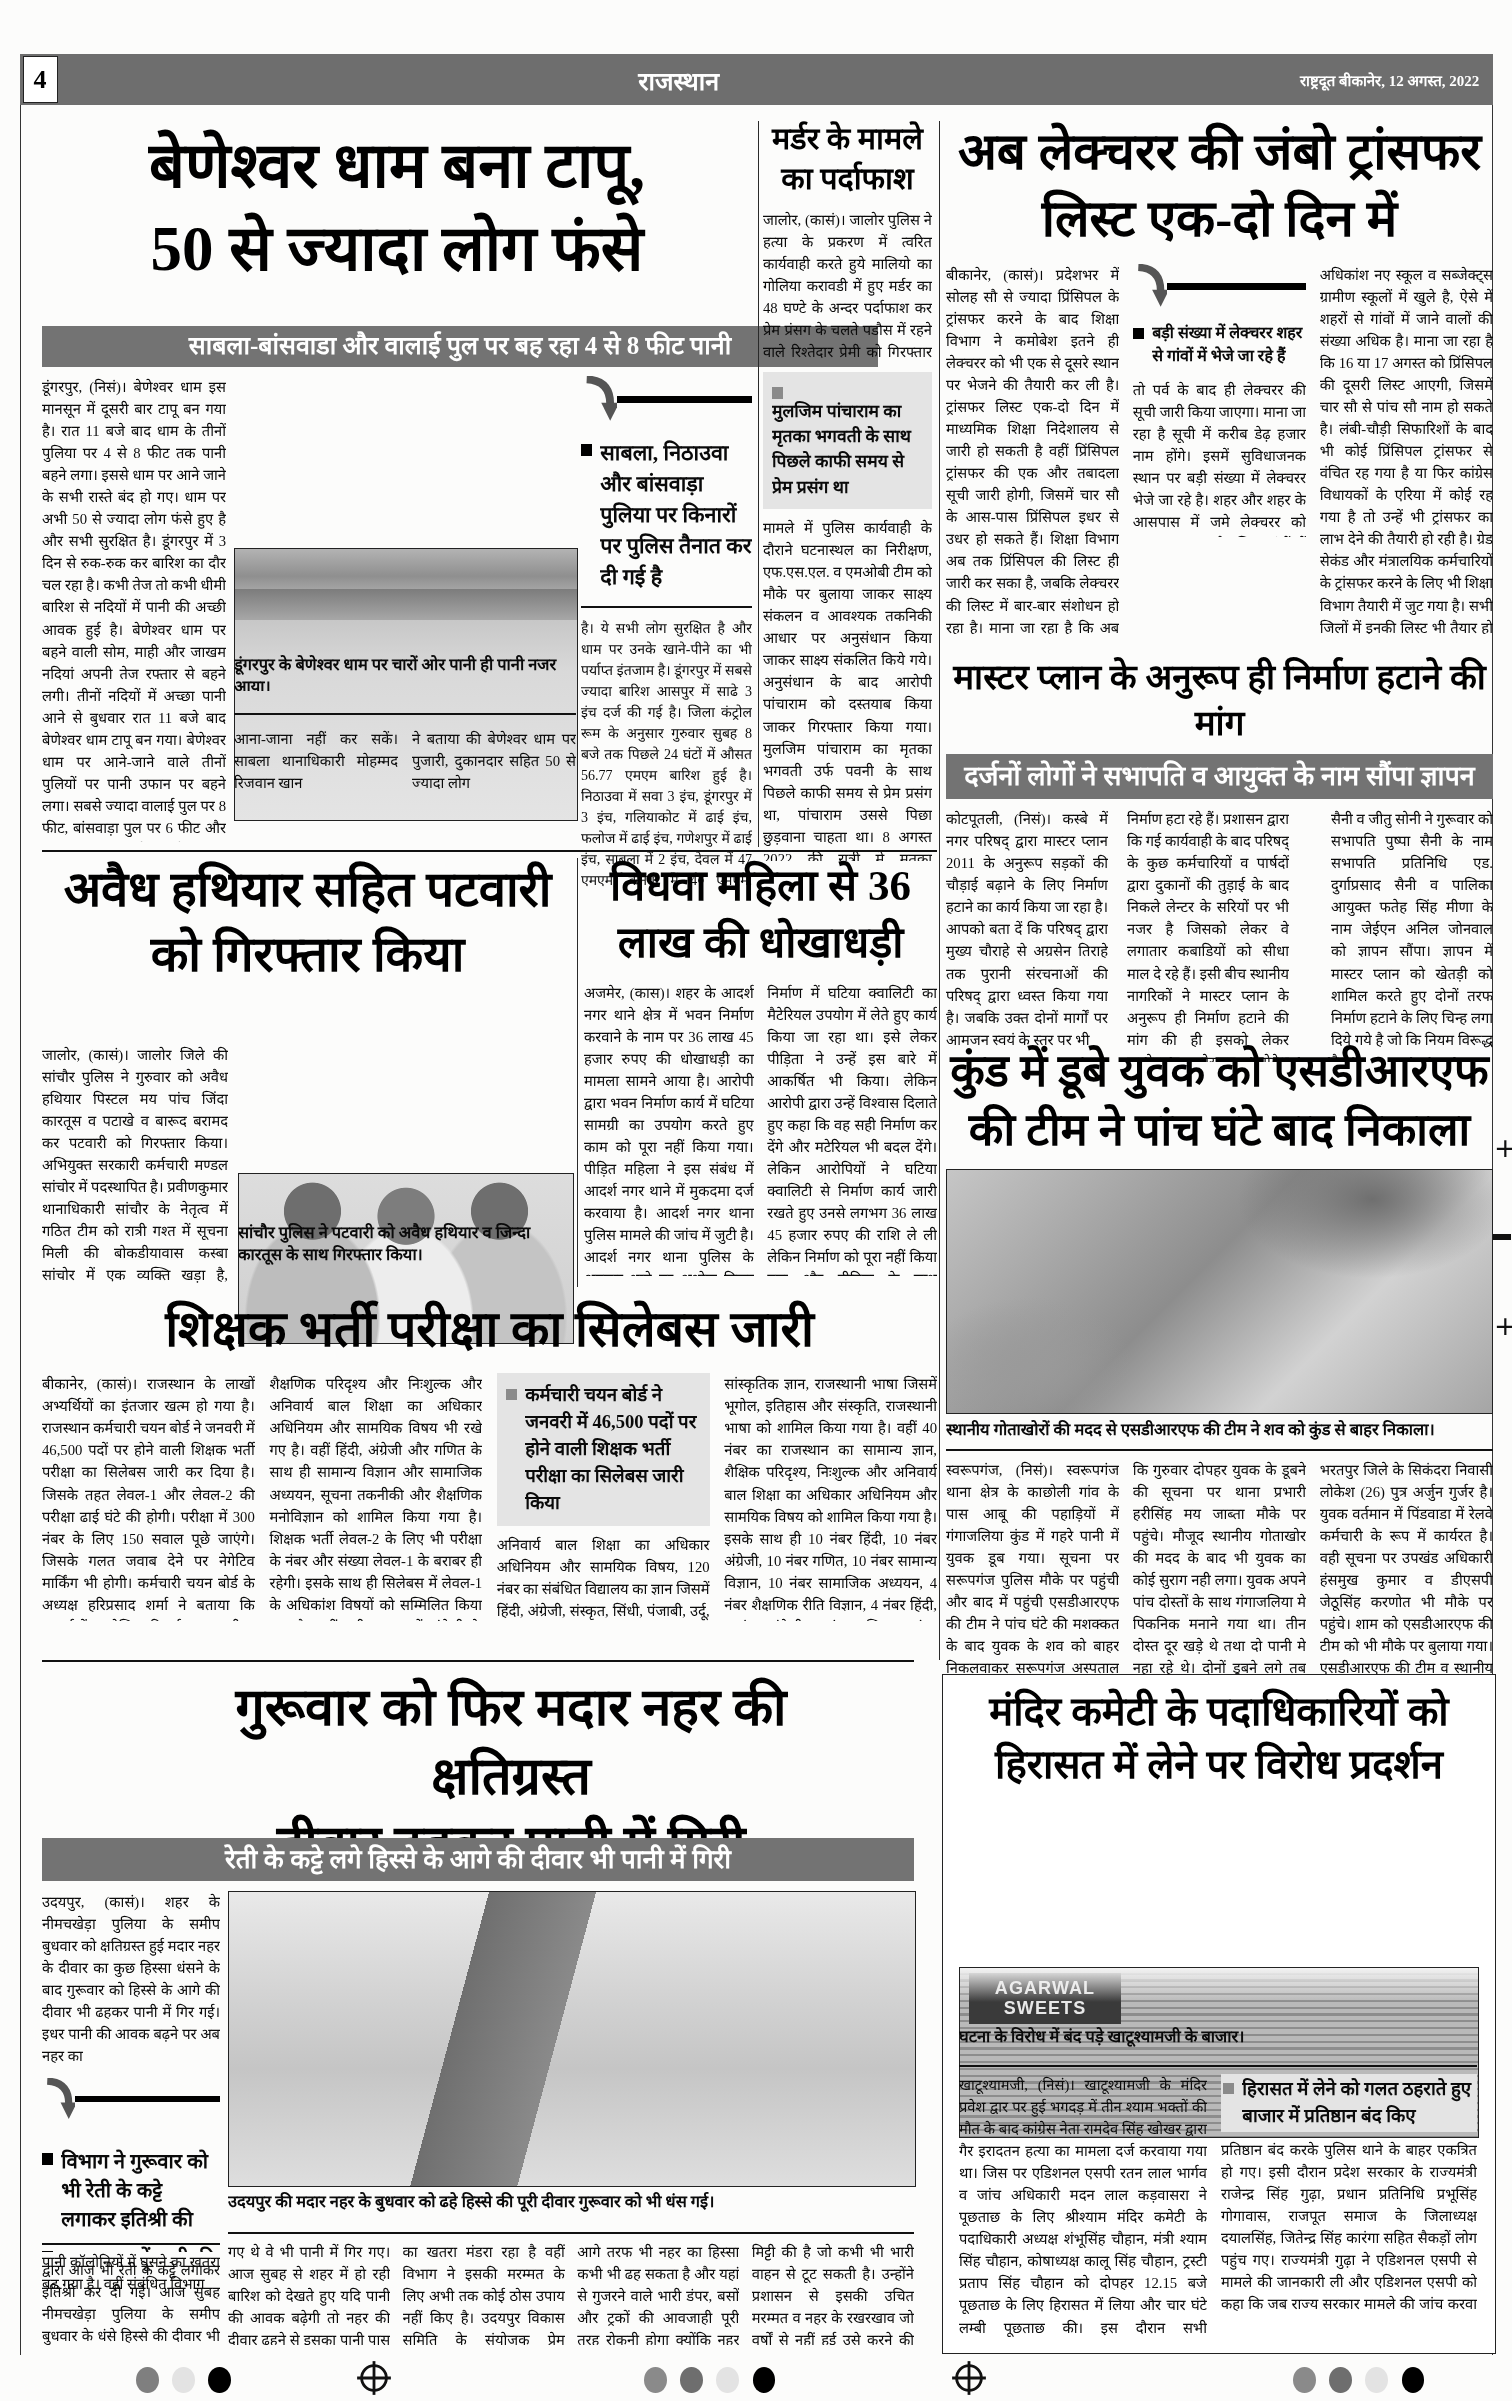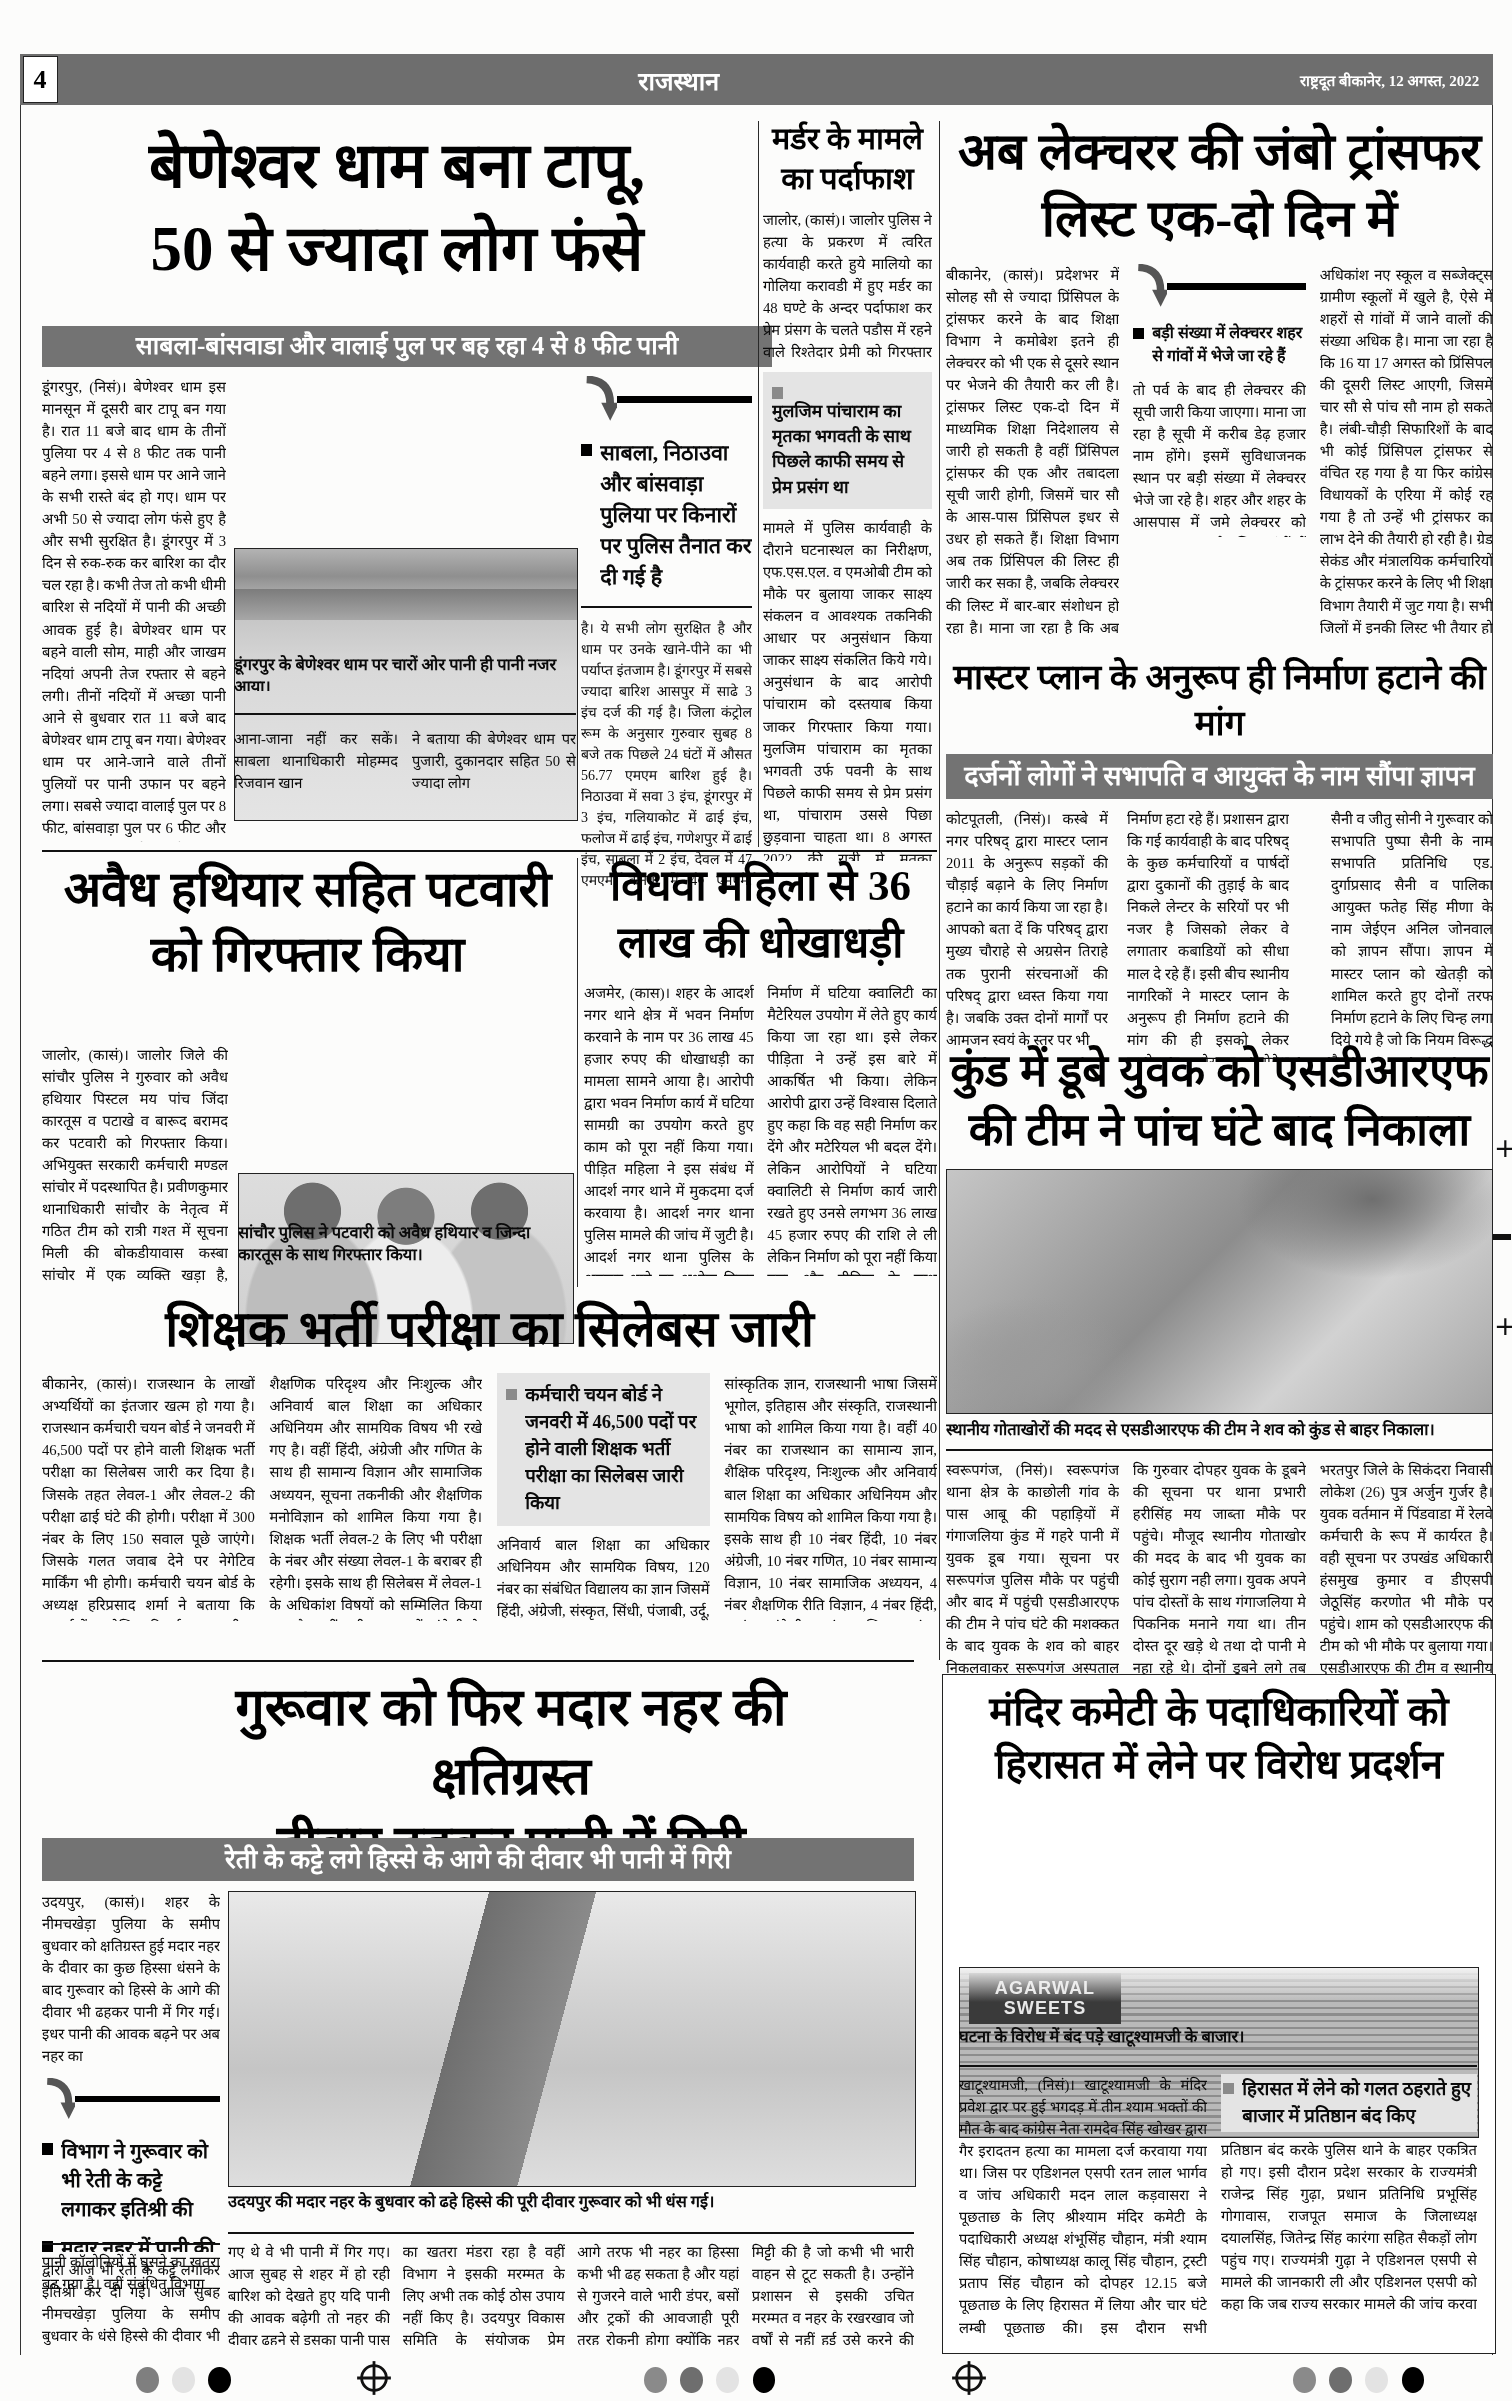--- a/index.html
+++ b/index.html
@@ -43,21 +43,21 @@
       </div>
     <div class="t" style="flex:1;text-align:center;font-size:25px;">राजस्थान</div>
     <div class="t" style="font-size:15px;margin-right:14px;">राष्ट्रदूत बीकानेर, 12 अगस्त, 2022</div>
   </div>
 
   <section class="abs" style="left:42px;top:119px;width:710px;height:728px;">
     <h1 class="hl" style="font-size:63px;margin-top:5.6px;">
         <span style="display:block">बेणेश्वर धाम बना टापू,</span>
         <span style="display:block">50 से ज्यादा लोग फंसे</span>
       </h1>
-    <div class="bar abs" style="left:0;top:207px;width:730px;height:41px;font-size:25px;">साबला-बांसवाडा और वालाई पुल पर बह रहा 4 से 8 फीट पानी</div>
+    <div class="bar abs" style="left:0;top:207px;width:836px;height:41px;font-size:25px;">साबला-बांसवाडा और वालाई पुल पर बह रहा 4 से 8 फीट पानी</div>
     <div class="bt abs ovh" style="left:0;top:257px;width:184px;height:466px;">डूंगरपुर, (निसं)। बेणेश्वर धाम इस मानसून में दूसरी बार टापू बन गया है। रात 11 बजे बाद धाम के तीनों पुलिया पर 4 से 8 फीट तक पानी बहने लगा। इससे धाम पर आने जाने के सभी रास्ते बंद हो गए। धाम पर अभी 50 से ज्यादा लोग फंसे हुए है और सभी सुरक्षित है। डूंगरपुर में 3 दिन से रुक-रुक कर बारिश का दौर चल रहा है। कभी तेज तो कभी धीमी बारिश से नदियों में पानी की अच्छी आवक हुई है। बेणेश्वर धाम पर बहने वाली सोम, माही और जाखम नदियां अपनी तेज रफ्तार से बहने लगी। तीनों नदियों में अच्छा पानी आने से बुधवार रात 11 बजे बाद बेणेश्वर धाम टापू बन गया। बेणेश्वर धाम पर आने-जाने वाले तीनों पुलियों पर पानी उफान पर बहने लगा। सबसे ज्यादा वालाई पुल पर 8 फीट, बांसवाड़ा पुल पर 6 फीट और साबला पुल पर 4 फीट पानी बह रहा है। धाम के पुल पर पानी शुरू होते ही साबला, निठाउवा और बांसवाड़ा पुलिया पर पुलिस किनारों पर तैनात कर दी गई है ताकि कोई भी लोग पानी के बीच</div>
     <div class="photo abs" style="left:192px;top:257px;width:342px;height:271px;border:1.1px solid #222;background:linear-gradient(180deg,#b3b3b3 0%,#8f8f8f 10%,#c3c3c3 22%,#d9d9d9 45%,#e4e4e4 100%);">
       <div class="abs" style="left:0;top:40px;width:342px;height:31px;background:linear-gradient(180deg,#7c7c7c,#a7a7a7);"></div>
     </div>
     <div class="abs" style="left:539px;top:257px;width:171px;">
       <div class="arrowrow">
         <svg width="36" height="47" viewBox="0 0 64 84">
             <path d="M10 6 q42 2 42 44" fill="none" stroke="#555" stroke-width="14"></path>
             <polygon points="36 48 68 48 52 80" fill="#555"></polygon>
           </svg>
@@ -184,21 +184,21 @@
     <div class="bar abs" style="left:0;top:164px;width:872px;height:43px;font-size:26px;">रेती के कट्टे लगे हिस्से के आगे की दीवार भी पानी में गिरी</div>
     <div class="abs" style="left:0;top:217px;width:178px;height:361px;overflow:hidden;">
       <div class="bt">उदयपुर, (कासं)। शहर के नीमचखेड़ा पुलिया के समीप बुधवार को क्षतिग्रस्त हुई मदार नहर के दीवार का कुछ हिस्सा धंसने के बाद गुरूवार को हिस्से के आगे की दीवार भी ढहकर पानी में गिर गई। इधर पानी की आवक बढ़ने पर अब नहर का</div>
       <div class="arrowrow" style="margin-top:10.2px;">
         <svg width="33" height="43" viewBox="0 0 64 84">
             <path d="M10 6 q42 2 42 44" fill="none" stroke="#555" stroke-width="14"></path>
             <polygon points="36 48 68 48 52 80" fill="#555"></polygon>
           </svg>
         <div class="rulethick"></div>
       </div>
-      <div style="display:flex;margin-top:16px;">
+      <div style="display:flex;margin-top:26px;">
         <span class="bullet"></span>
         <div class="pq" style="font-size:20.3px;">विभाग ने गुरूवार को भी रेती के कट्टे लगाकर इतिश्री की</div>
       </div>
       <div style="display:flex;margin-top:9px;">
         <span class="bullet"></span>
         <div class="pq" style="font-size:20.3px;">मदार नहर में पानी की आवक बढ़ने पर कॉलोनियों में पानी घुसने का खतरा</div>
       </div>
     </div>
     <div class="abs" style="left:0;top:569px;width:178px;height:2.3px;background:#111;"></div>
     <div class="bt abs ovh" style="left:0;top:577px;width:178px;height:96px;">पानी कॉलोनियों में घूसने का खतरा बढ़ गया है। वहीं संबंधित विभाग</div>

